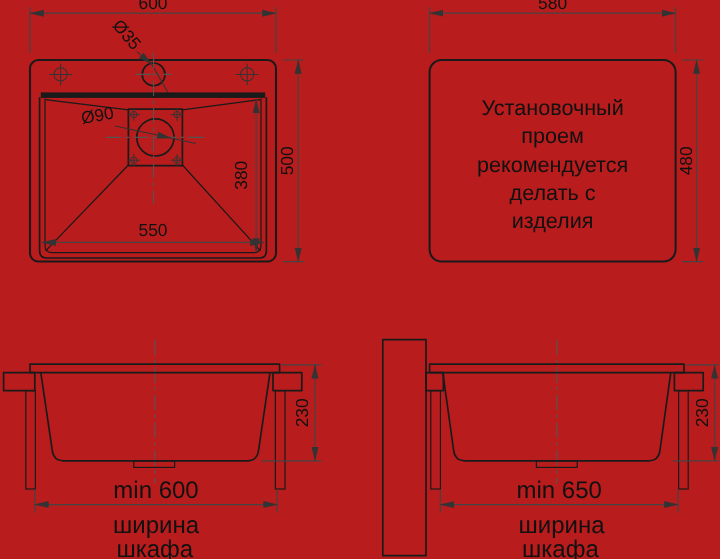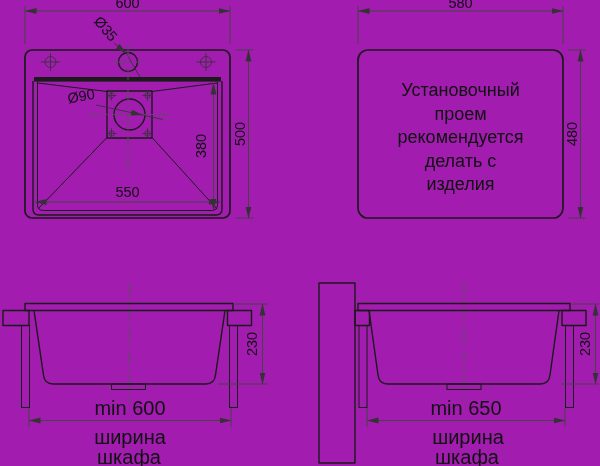--- a/index.html
+++ b/index.html
@@ -1,16 +1,16 @@
 <!DOCTYPE html>
 <html><head>
 <meta charset="utf-8">
 <style>
   html,body{margin:0;padding:0;background:#fff;}
-  .canvas{position:relative;width:600px;height:466px;background:#a21caf;overflow:hidden;}
+  .canvas{position:relative;width:600px;height:466px;background:#b91c1c;overflow:hidden;}
   svg{display:block;}
   
   .m  {stroke:#1a1a1a;stroke-width:1.7;fill:none;stroke-linejoin:round;}
   .m15{stroke:#1a1a1a;stroke-width:1.4;fill:none;stroke-linejoin:round;}
   .t  {stroke:#1a1a1a;stroke-width:1;fill:none;}
   .d  {stroke:#444;stroke-width:1;fill:none;}
   .cl {stroke:#555;stroke-width:.9;fill:none;stroke-dasharray:13 3.5 3 3.5;}
   .thin{stroke:#333;stroke-width:.85;fill:none;}
   text{fill:#111;font-family:"Liberation Sans",sans-serif;}
   .fs14{font-size:14.5px;}

